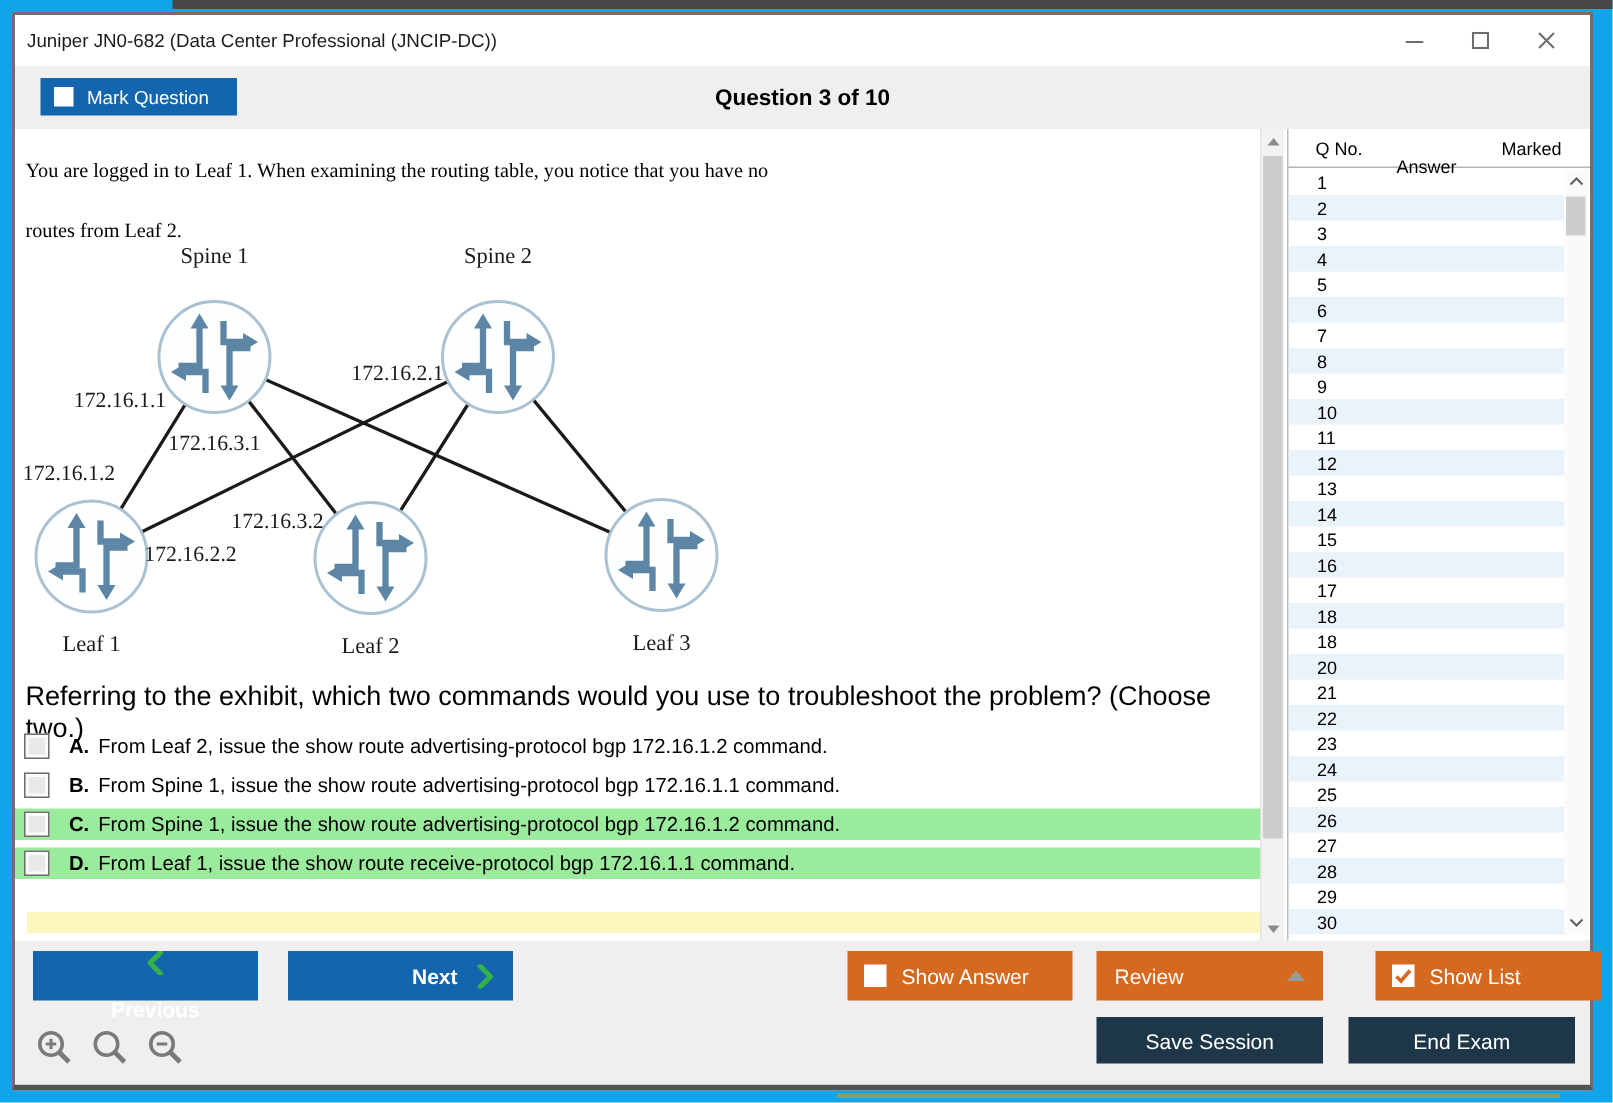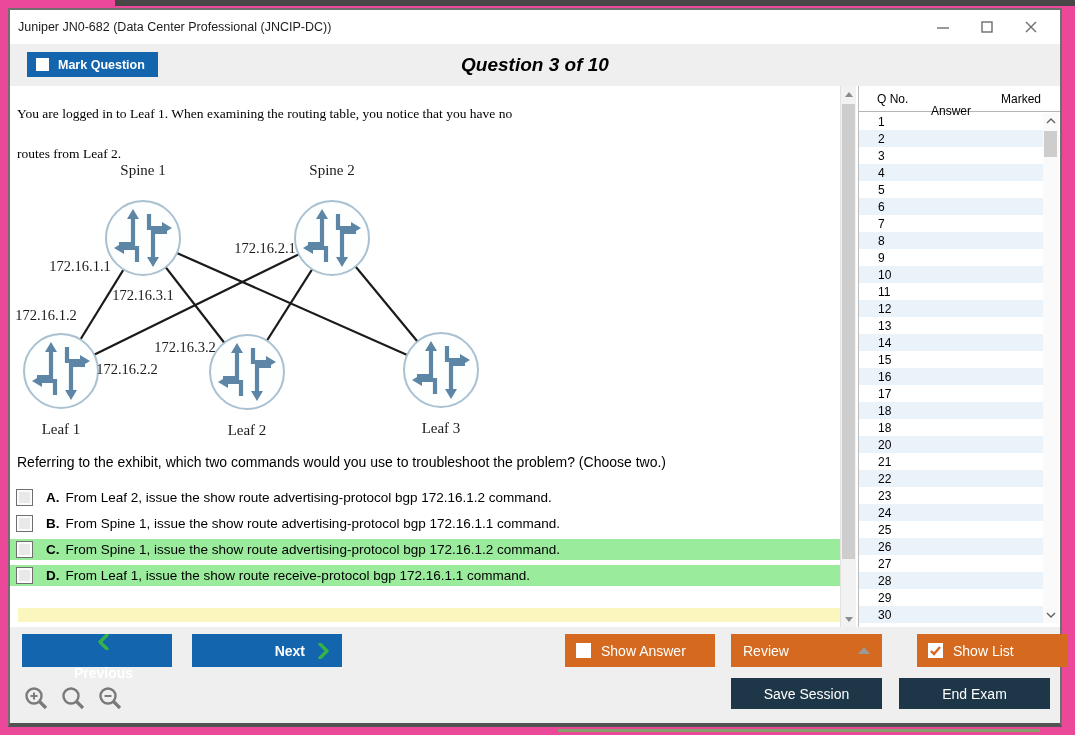--- a/index.html
+++ b/index.html
@@ -1,50 +1,50 @@
 <!DOCTYPE html>
 <html style="--blue: #1365ad; --orange: #d4691f; --navy: #1d3749; --green-accent: #35b24a; --hl-green: #9aeb9c; --hl-yellow: #fbf6bd; --band-gray: #efefef; --alt-row: #eaf2fa; --diagram-line: #1a1a1a; --router-stroke: #a9c1d1; --router-arrow: #5d86a6;"><head>
 <meta charset="utf-8">
 <style>
   * { margin:0; padding:0; box-sizing:border-box; }
   html,body { background:#fff; }
   body { font-family:"Liberation Sans", sans-serif; width:1075px; height:735px; position:relative; overflow:hidden; }
 
-  #stage { position:absolute; inset:0; width:1075px; height:735px; background:#ec4899; }
+  #stage { position:absolute; inset:0; width:1075px; height:735px; background:#0ea5e9; }
 
   .bg-top-strip { position:absolute; left:115px; top:0; width:960px; height:6px; background:#474747; }
   .bg-bottom-strip { position:absolute; left:558px; top:729px; width:482px; height:3px; background:#86a06a; }
 
   .window { position:absolute; left:8px; top:8px; width:1054px; height:719px; background:#fff;
             border:2px solid #6f6f6f; border-bottom:4px solid #535353; }
 
   
   .titlebar { position:absolute; left:0; top:0; right:0; height:34px; background:#fff; display:flex; align-items:center; }
   .titlebar .title { font-size:12.5px; color:#1c1c1c; padding-left:8px; }
   .win-controls { margin-left:auto; display:flex; align-items:center; gap:30px; padding-right:22px; }
   .win-btn { width:14px; height:14px; display:flex; align-items:center; justify-content:center; cursor:default; }
   .win-btn svg { display:block; }
 
   
   .headerband { position:absolute; left:0; top:34px; right:0; height:42px; background:#efefef; }
   .btn-mark { position:absolute; left:17px; top:8px; width:131px; height:25px; background:var(--blue,#1365ad);
-              color:#fff; font-size:12.5px; font-weight:bold; display:flex; align-items:center; gap:9px; padding-left:9px; cursor:pointer; }
+              color:#fff; font-size:12.5px; font-weight:normal; display:flex; align-items:center; gap:9px; padding-left:9px; cursor:pointer; }
   .mark-cb { width:13px; height:13px; background:#fff; flex:0 0 auto; }
   .q-counter { position:absolute; left:0; right:0; top:0; height:42px; display:flex; align-items:center; justify-content:center;
-               font-size:19px; font-weight:bold; color:#000;font-style:italic; }
+               font-size:15px; font-weight:bold; color:#000; }
 
   
   .main { position:absolute; left:0; top:76px; right:0; height:541px; background:#fff; }
   .content { position:absolute; left:0; top:0; width:830px; height:541px; background:#fff; }
 
   .stem { position:absolute; left:7px; top:8px; width:780px; font-size:13.5px; color:#000; line-height:40px;font-family:Liberation Serif, serif; }
 
   .diagram-wrap { position:absolute; left:0px; top:69px; width:700px; height:290px;text-decoration:underline; }
 
-  .prompt { position:absolute; left:7px; top:368px; width:820px; font-size:14px; color:#000; }
+  .prompt { position:absolute; left:7px; top:368px; width:820px; font-size:18px; color:#000; }
 
   .options { position:absolute; left:0; top:401px; width:830px; }
   .opt { height:21px; display:flex; align-items:center; padding-left:6px; margin-bottom:5px; font-size:13.5px; color:#000; cursor:pointer; }
   .opt.hl { background:var(--hl-green,#9aeb9c); }
   .cb { width:17px; height:17px; background:#e9e9e9; border:1px solid #6f6f6f; box-shadow:inset 0 0 0 2px #fbfbfb; flex:0 0 auto; margin-right:13px; }
   .letter { font-weight:bold; margin-right:6px; }
 
   .yellow-bar { position:absolute; left:8px; top:522px; width:822px; height:14px; background:var(--hl-yellow,#fbf6bd); }
 
   

